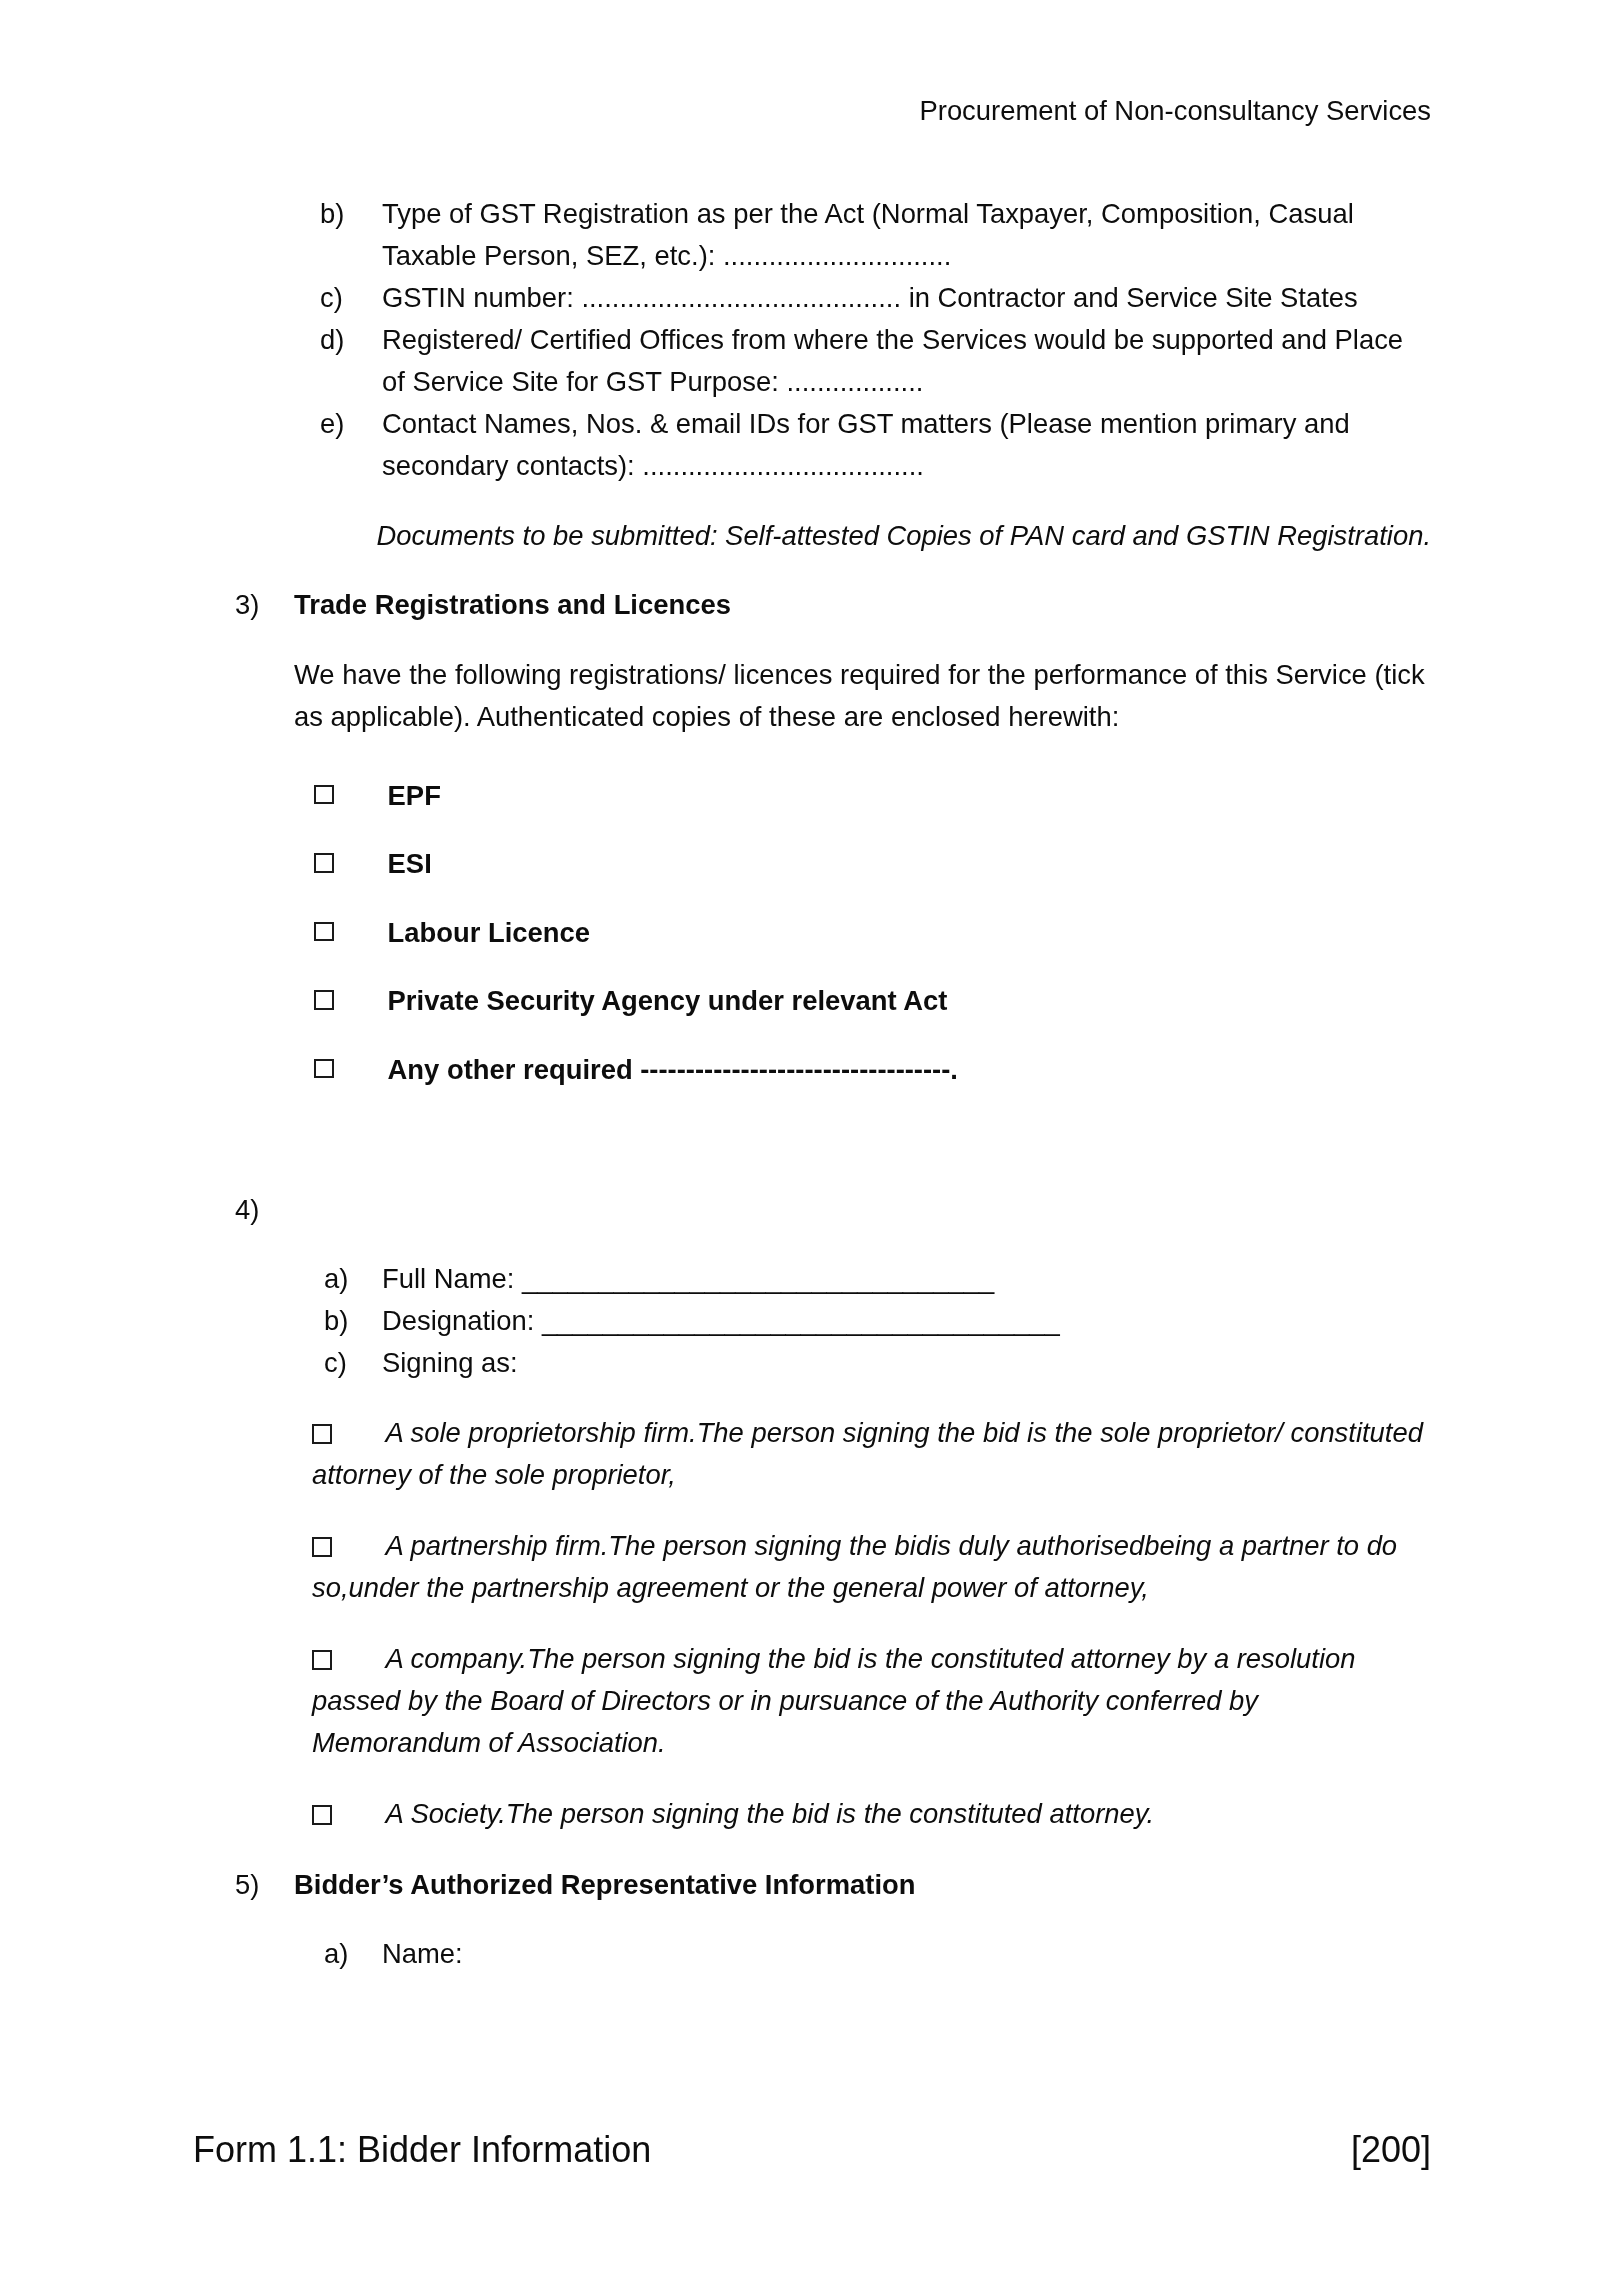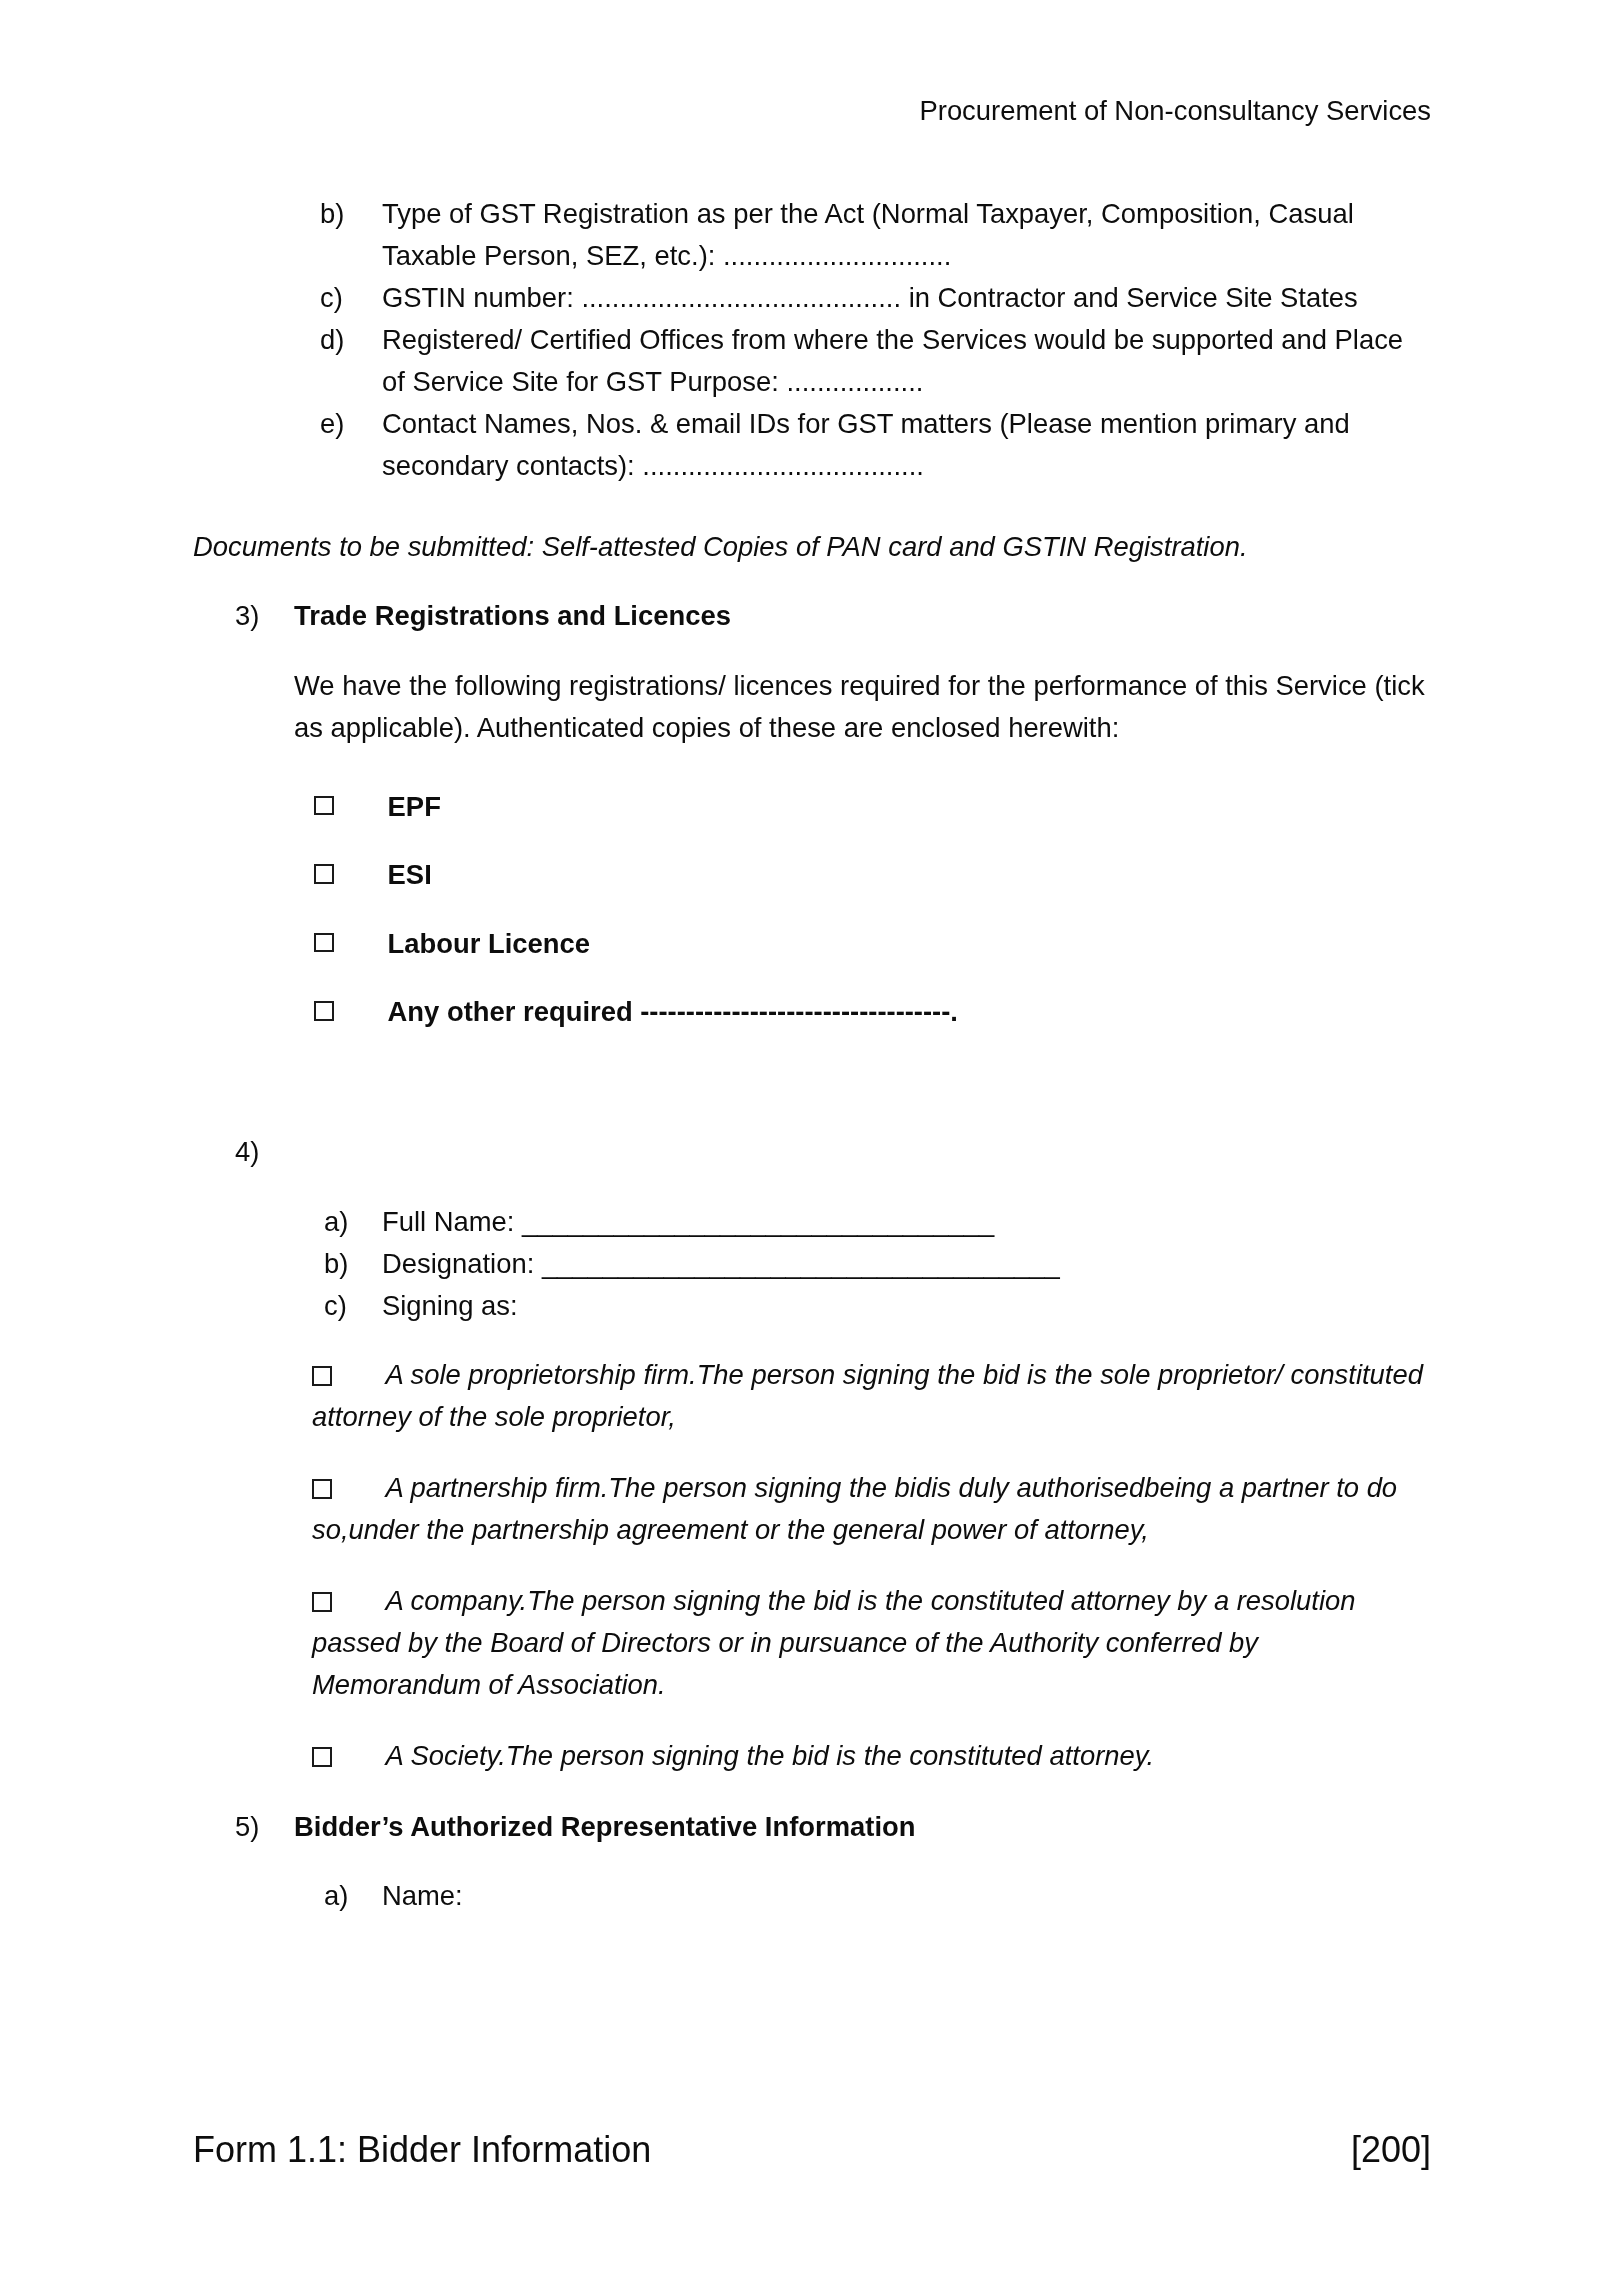--- a/index.html
+++ b/index.html
@@ -17,21 +17,21 @@
     padding: 90px 190px 0 193px;
   }
   .header { text-align: right; margin-bottom: 61px; }
   .row { display: flex; align-items: flex-start; }
 
   .gst-item { margin-left: 127px; }
   .gst-item .lbl { flex: 0 0 62px; }
   .gst-item .txt { flex: 1 1 auto; }
 
   .note-italic { font-style: italic; }
-  .note1 { margin-top: 39px; }
+  .note1 { margin-top: 28px; text-align: right; }
   .note2 { margin: 26.5px 0 0 119px; }
 
   .sec-head { margin-left: 42px; margin-top: 27.4px; }
   .sec-head .num { flex: 0 0 59px; }
   .sec-head .title { font-weight: bold; }
   .sec4 { margin-top: 98px; }
   .sec5 { margin-top: 29px; }
 
   .intro { margin-left: 101px; margin-top: 27.4px; }
 
@@ -110,20 +110,24 @@
     <div class="chk-row">
       <span class="checkbox"></span>
       <span class="chk-label">ESI</span>
     </div>
     <div class="chk-row">
       <span class="checkbox"></span>
       <span class="chk-label">Labour Licence</span>
     </div>
     <div class="chk-row">
       <span class="checkbox"></span>
+      <span class="chk-label">Private Security Agency under relevant Act</span>
+    </div>
+    <div class="chk-row">
+      <span class="checkbox"></span>
       <span class="chk-label">Any other required ----------------------------------.</span>
     </div>
   </div>
 
   <div class="row sec-head sec4">
     <span class="num">4)</span>
   </div>
 
   <div class="fields">
     <div class="row field">

